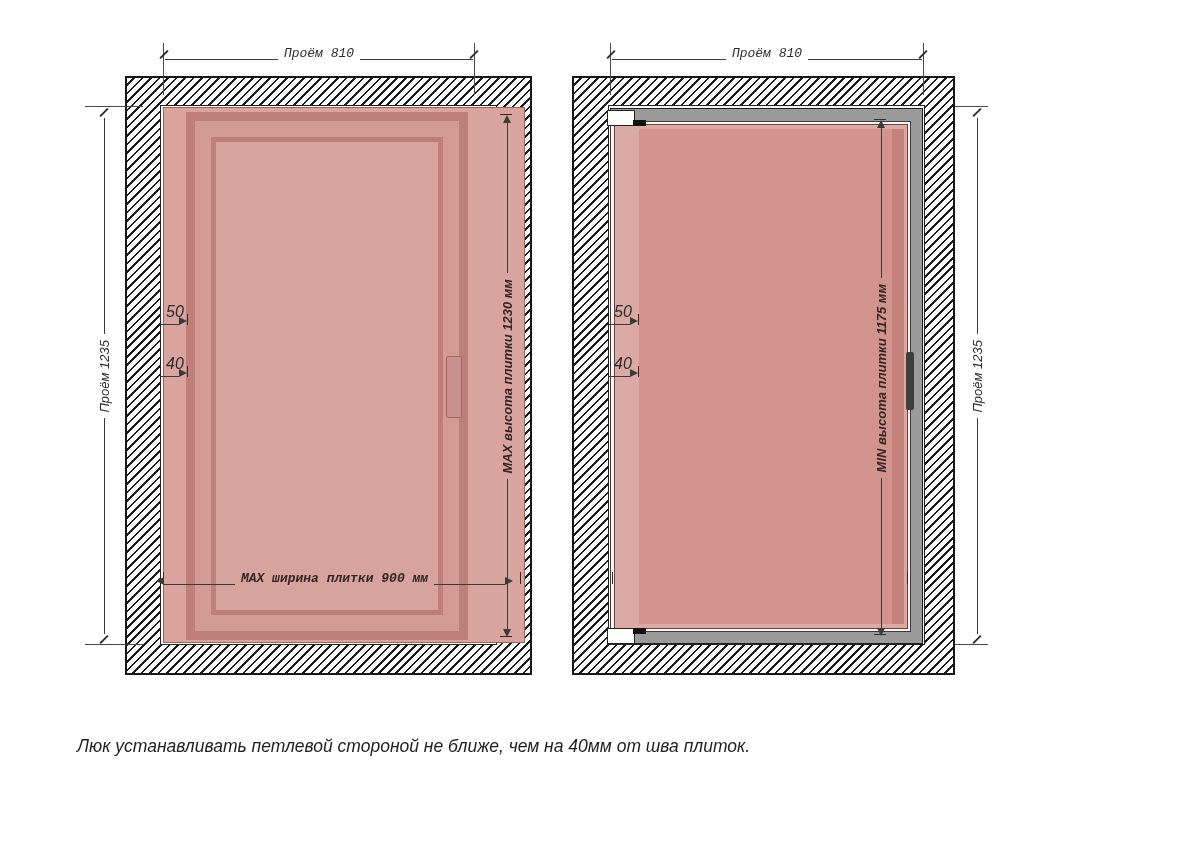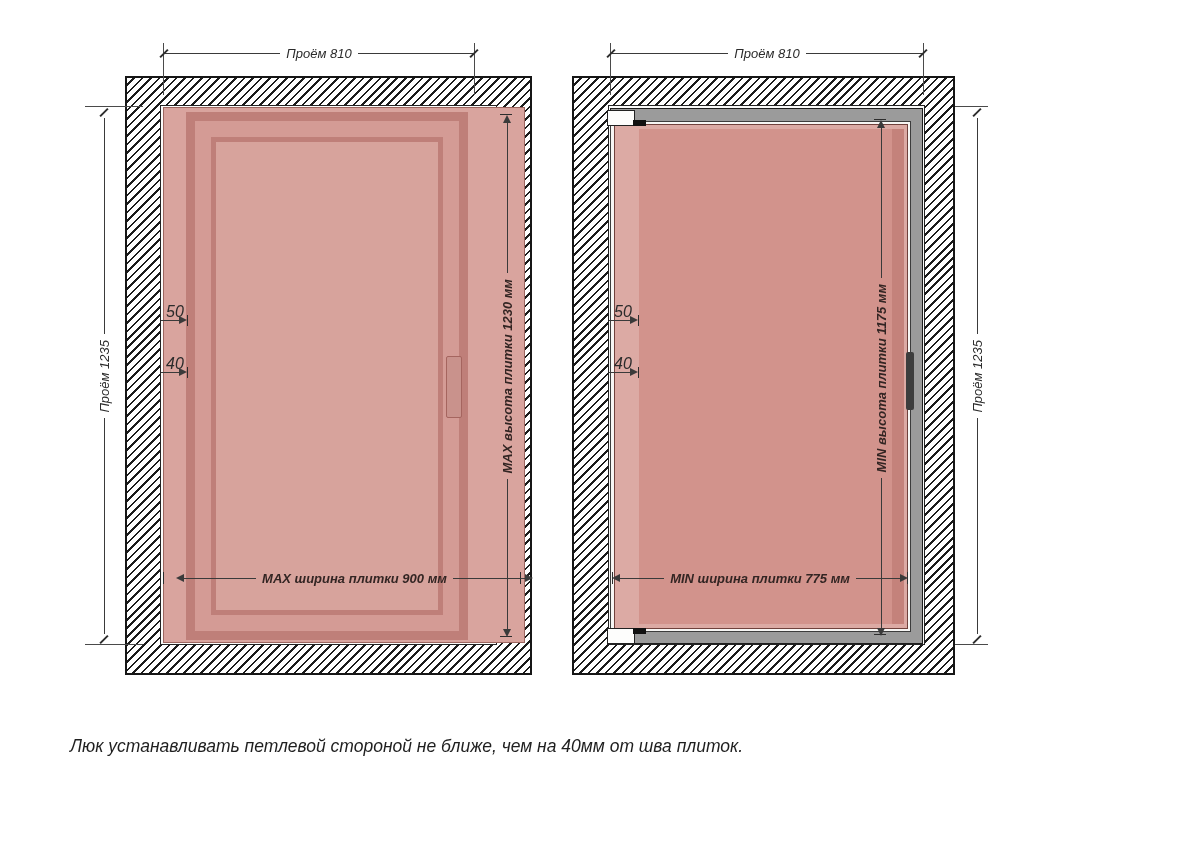--- a/index.html
+++ b/index.html
@@ -4,21 +4,21 @@
 <style>
   html,body{margin:0;padding:0;background:#ffffff;}
   #canvas{position:relative;width:1200px;height:845px;background:#ffffff;overflow:hidden;
           font-family:"Liberation Sans","DejaVu Sans",sans-serif;color:#2d2d2d;}
   .abs{position:absolute;box-sizing:border-box;}
   
   .wall{background:repeating-linear-gradient(135deg,#ffffff 0 4.2px,#1b1b1b 4.2px 6px);
         border:2px solid #161616;}
   .opening{background:#fbfbfa;border:1px solid #222;}
   
-  .dimh{display:flex;flex-direction:row;align-items:center;}
+  .dimh{display:flex;flex-direction:row;align-items:flex-end;font-family:Liberation Mono, monospace;}
   .dimv{display:flex;flex-direction:column;align-items:center;}
   .seg{flex:1;}
   .dimh .seg{height:0;border-top:1px solid #3a3a3a;}
   .dimv .seg{width:0;border-left:1px solid #3a3a3a;}
   .lbl{font-style:italic;font-size:13px;line-height:1;white-space:nowrap;color:#2b2b2b;}
   .dimh .lbl{padding:0 6px;}
   .dimv .lbl{padding:6px 0;writing-mode:vertical-rl;transform:rotate(180deg);}
   .bold{font-weight:bold;color:#332523;}
   .small{font-size:16px;}
   .sl{width:2px;height:11px;background:#2d2d2d;transform:rotate(45deg);flex:0 0 auto;}
@@ -72,21 +72,21 @@
   <div class="abs dimv" style="left:499px;top:115px;width:16px;height:522px;">
     <div class="ar-u"></div>
     <div class="seg"></div>
     <div class="lbl bold">MAX высота плитки 1230 мм</div>
     <div class="seg"></div>
     <div class="ar-d"></div>
   </div>
 
   <div class="abs tick" style="left:163px;top:572px;width:1px;height:12px;"></div>
   <div class="abs tick" style="left:520px;top:572px;width:1px;height:12px;"></div>
-  <div class="abs dimh" style="left:176px;top:571px;width:357px;height:14px;">
+  <div class="abs dimh" style="left:156px;top:571px;width:357px;height:14px;">
     <div class="ar-l"></div>
     <div class="seg"></div>
     <div class="lbl bold">MAX ширина плитки 900 мм</div>
     <div class="seg"></div>
     <div class="ar-r"></div>
   </div>
 
   <div class="abs lbl small" style="left:166px;top:304px;">50</div>
   <div class="abs dimh" style="left:161px;top:315px;width:27px;height:10px;">
     <div class="seg"></div>
@@ -143,36 +143,29 @@
   <div class="abs dimv" style="left:873px;top:120px;width:16px;height:516px;">
     <div class="ar-u"></div>
     <div class="seg"></div>
     <div class="lbl bold">MIN высота плитки 1175 мм</div>
     <div class="seg"></div>
     <div class="ar-d"></div>
   </div>
 
   <div class="abs tick" style="left:612px;top:572px;width:1px;height:12px;"></div>
   <div class="abs tick" style="left:907px;top:572px;width:1px;height:12px;"></div>
-  <div class="abs dimh" style="left:612px;top:571px;width:296px;height:14px;">
-    <div class="ar-l"></div>
-    <div class="seg"></div>
-    <div class="lbl bold">MIN ширина плитки 775 мм</div>
-    <div class="seg"></div>
-    <div class="ar-r"></div>
-  </div>
 
   <div class="abs lbl small" style="left:614px;top:304px;">50</div>
   <div class="abs dimh" style="left:609px;top:315px;width:30px;height:10px;">
     <div class="seg"></div>
     <div class="ar-r"></div>
     <div class="tick" style="width:1.5px;height:11px;"></div>
   </div>
   <div class="abs lbl small" style="left:614px;top:356px;">40</div>
   <div class="abs dimh" style="left:609px;top:367px;width:30px;height:10px;">
     <div class="seg"></div>
     <div class="ar-r"></div>
     <div class="tick" style="width:1.5px;height:11px;"></div>
   </div>
 
-  <div class="abs note" style="left:70px;top:736px;text-align:right;">Люк устанавливать петлевой стороной не ближе, чем на 40мм от шва плиток.</div>
+  <div class="abs note" style="left:77px;top:736px;text-align:right;">Люк устанавливать петлевой стороной не ближе, чем на 40мм от шва плиток.</div>
 
 </div>
 
 </body></html>

